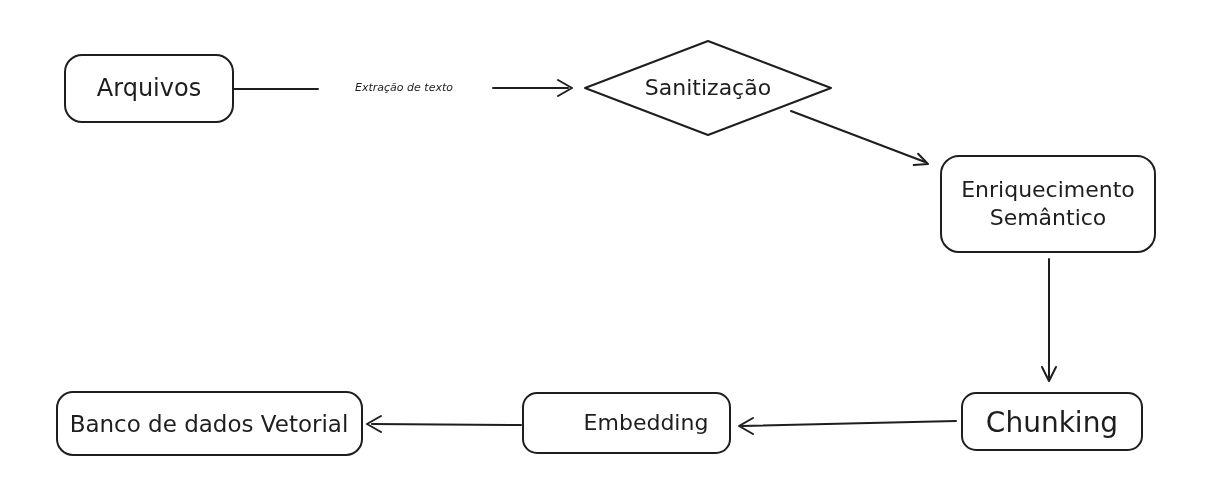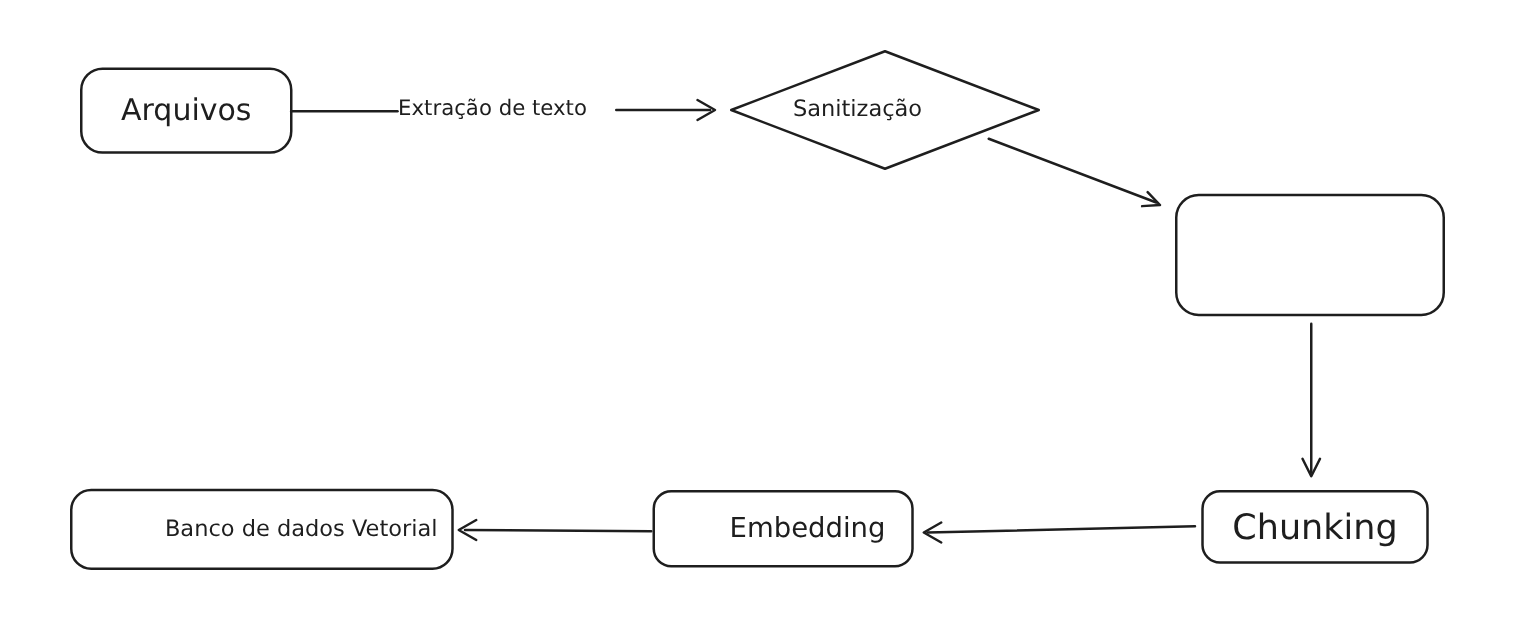--- a/index.html
+++ b/index.html
@@ -23,26 +23,26 @@
   }
   .node-label {
     position: absolute;
     transform: translate(-50%, -50%);
     white-space: nowrap;
     text-align: center;
     color: #1e1e1e;
     line-height: 1.25;
   }
   .lbl-arquivos      { left: 149px;  top: 88px;  font-size: 24px; }
-  .lbl-extracao      { left: 394px;  top: 88px;  font-size: 17px; }
-  .lbl-sanitizacao   { left: 686px;  top: 88px;  font-size: 18px; }
+  .lbl-extracao      { left: 404px;  top: 88px;  font-size: 11px; font-style: italic; }
+  .lbl-sanitizacao   { left: 708px;  top: 88px;  font-size: 22px; }
   .lbl-enriquecimento{ left: 1048px; top: 204px; font-size: 22px; line-height: 28px; }
   .lbl-chunking      { left: 1052px; top: 422px; font-size: 28px; }
   .lbl-embedding     { left: 626px;  top: 423px; font-size: 22px; margin-left: 20px; }
-  .lbl-banco         { left: 209px;  top: 424px; font-size: 18px; margin-left: 32px; }
+  .lbl-banco         { left: 209px;  top: 424px; font-size: 23px; }
 </style>
 </head>
 <body>
 
 <div class="canvas">
 
   <svg class="shapes" width="1227" height="503" viewBox="0 0 1227 503" fill="none" stroke="#1e1e1e" stroke-width="2" stroke-linecap="round" stroke-linejoin="round">
 
     <rect x="65" y="55" width="168" height="67" rx="17" fill="#ffffff"></rect>
 
@@ -82,20 +82,24 @@
       <polyline points="381,416 367,424 381,432"></polyline>
     </g>
   </svg>
 
   <div class="node-label lbl-arquivos">Arquivos</div>
 
   <div class="node-label lbl-extracao">Extração de texto</div>
 
   <div class="node-label lbl-sanitizacao">Sanitização</div>
 
+  <div class="node-label lbl-enriquecimento">
+    <div>Enriquecimento</div>
+    <div>Semântico</div>
+  </div>
 
   <div class="node-label lbl-chunking">Chunking</div>
 
   <div class="node-label lbl-embedding">Embedding</div>
 
   <div class="node-label lbl-banco">Banco de dados Vetorial</div>
 
 </div>
 
 </body></html>

